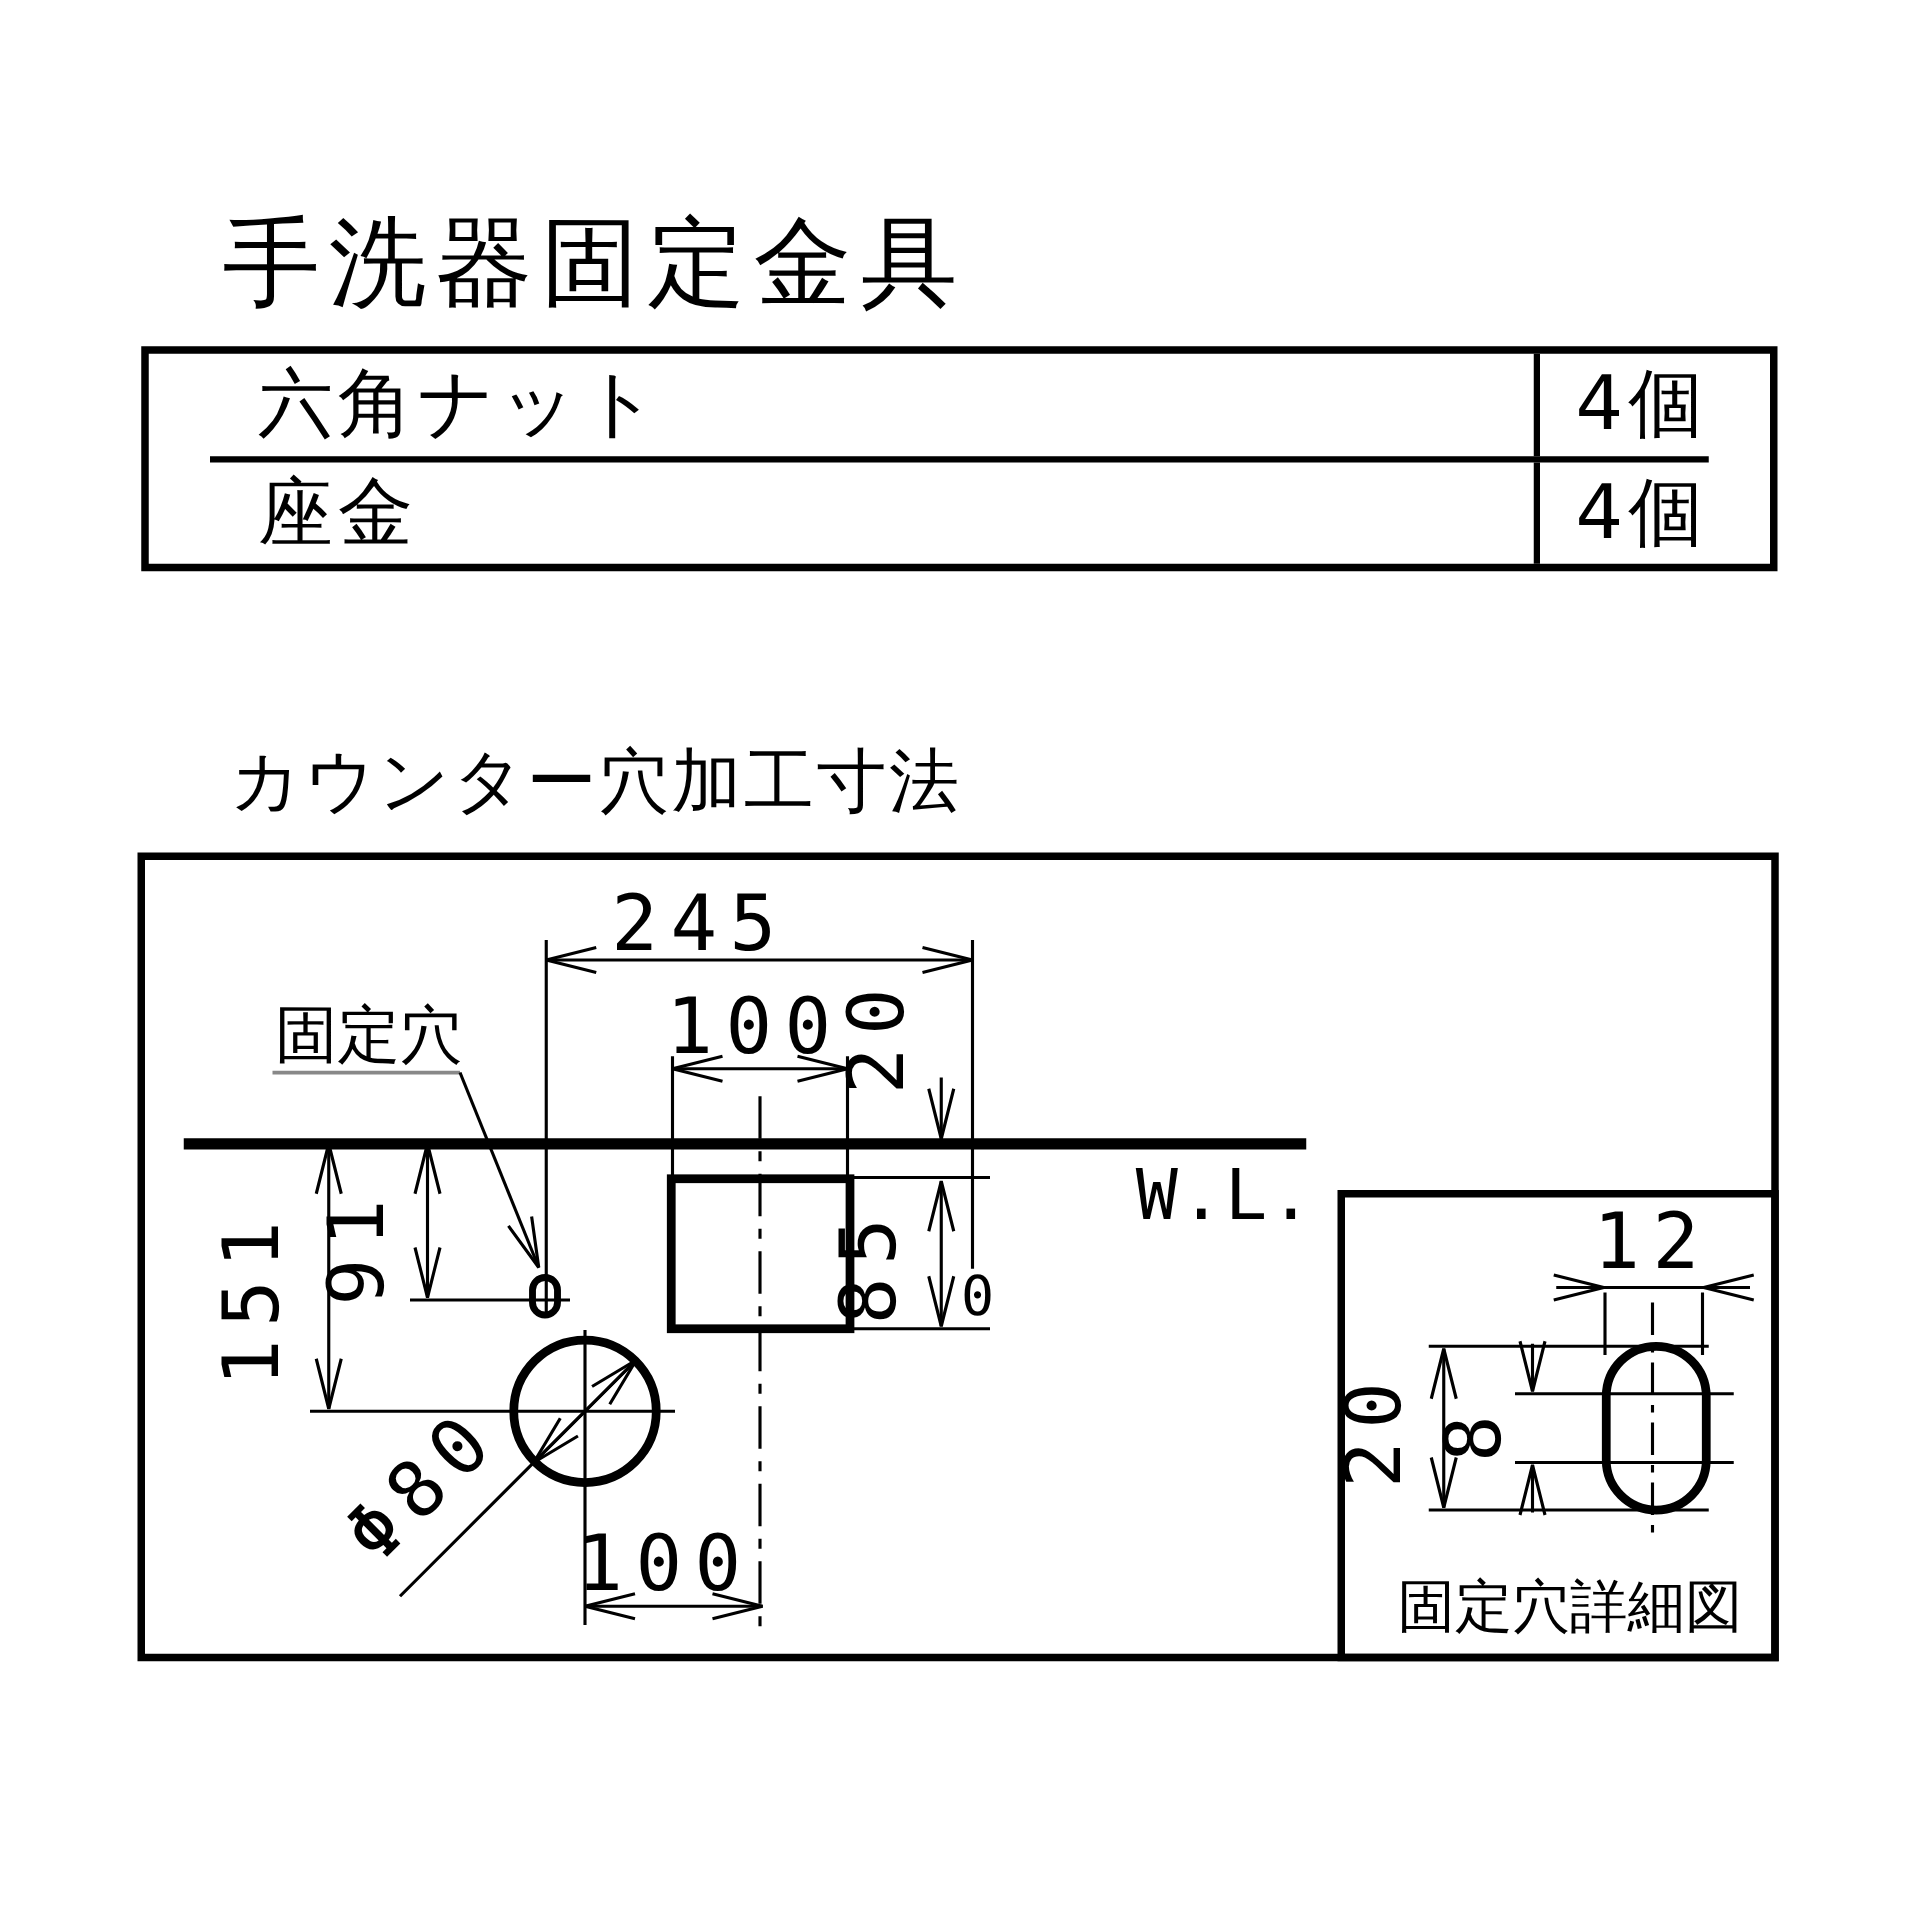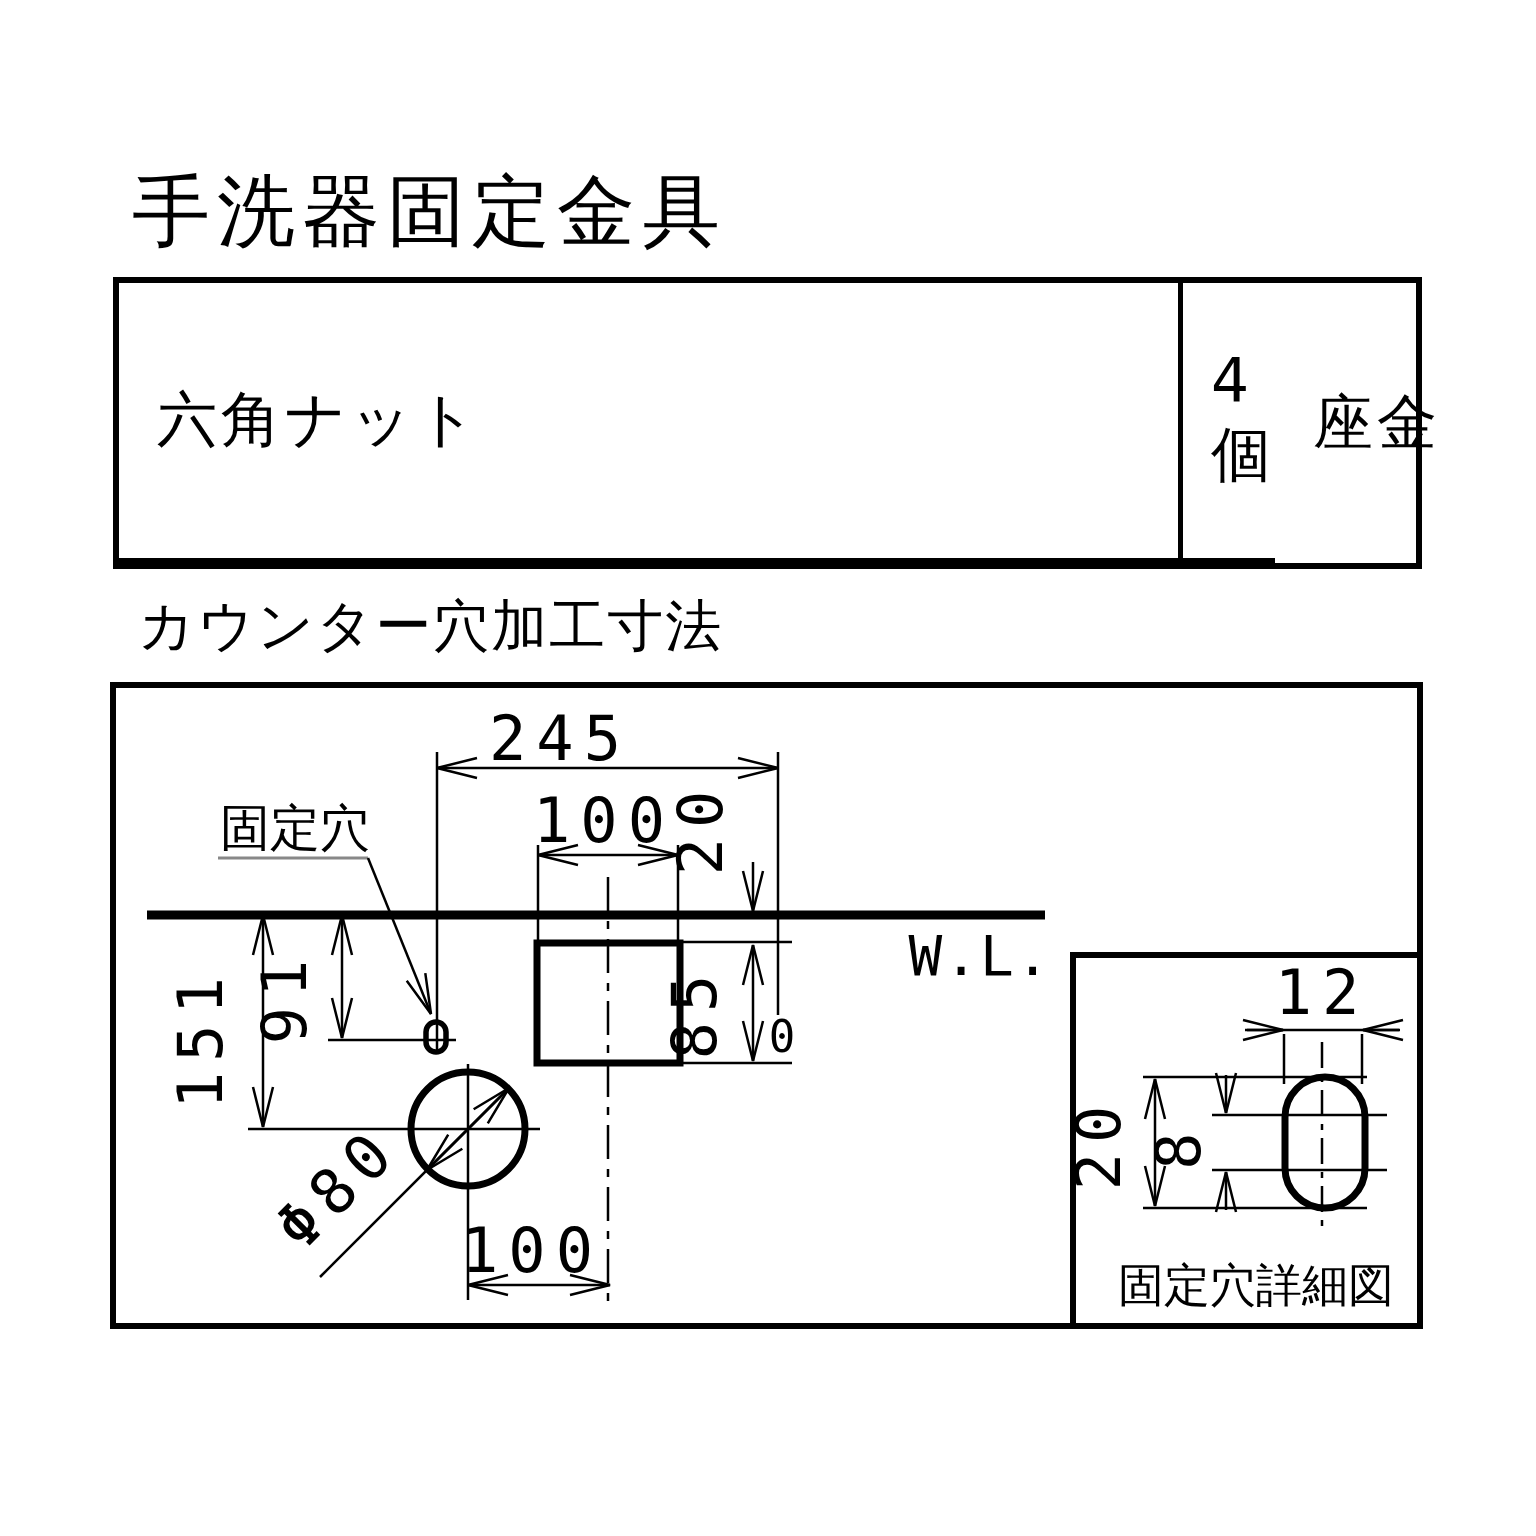--- a/index.html
+++ b/index.html
@@ -1,22 +1,22 @@
 <!DOCTYPE html>
 <html><head>
 <meta charset="utf-8">
 <style>
   html,body{margin:0;padding:0;background:#fff;}
   .canvas{position:relative;width:1536px;height:1536px;background:#fff;overflow:hidden;
           font-family:"DejaVu Sans",sans-serif;color:#000;}
-  .title{position:absolute;white-space:nowrap;color:#000;}
+  .title{position:absolute;white-space:nowrap;color:#000;margin-left:46px;}
   .title1{left:132px;top:172px;font-size:78px;letter-spacing:7px;line-height:1;}
   .title2{left:138px;top:598px;font-size:56px;letter-spacing:2px;line-height:1;}
-  .parts-table{position:absolute;left:113px;top:277px;width:1309px;height:292px;
-               border:6px solid #000;box-sizing:border-box;display:flex;}
+  .parts-table{position:absolute;left:113px;top:277px;width:1309px;height:180px;
+               border:6px solid #000;box-sizing:border-box;display:flex;flex-direction:column;align-items:center;}
   .ptrow{flex:1;display:flex;border-bottom:5px solid #000;box-sizing:border-box;}
   .ptrow:last-child{border-bottom:none;}
   .ptname{width:1064px;box-sizing:border-box;border-right:5px solid #000;
           display:flex;align-items:center;padding-left:38px;font-size:60px;letter-spacing:4px;}
   .ptqty{flex:1;display:flex;align-items:center;padding-left:28px;font-size:60px;letter-spacing:4px;}
   svg{position:absolute;left:0;top:0;}
   .thin{stroke:#000;stroke-width:2.5;fill:none;}
   .med{stroke:#000;stroke-width:5.5;fill:none;}
   .thick{stroke:#000;stroke-width:7;fill:none;}
   .box{stroke:#000;stroke-width:6;fill:none;}

